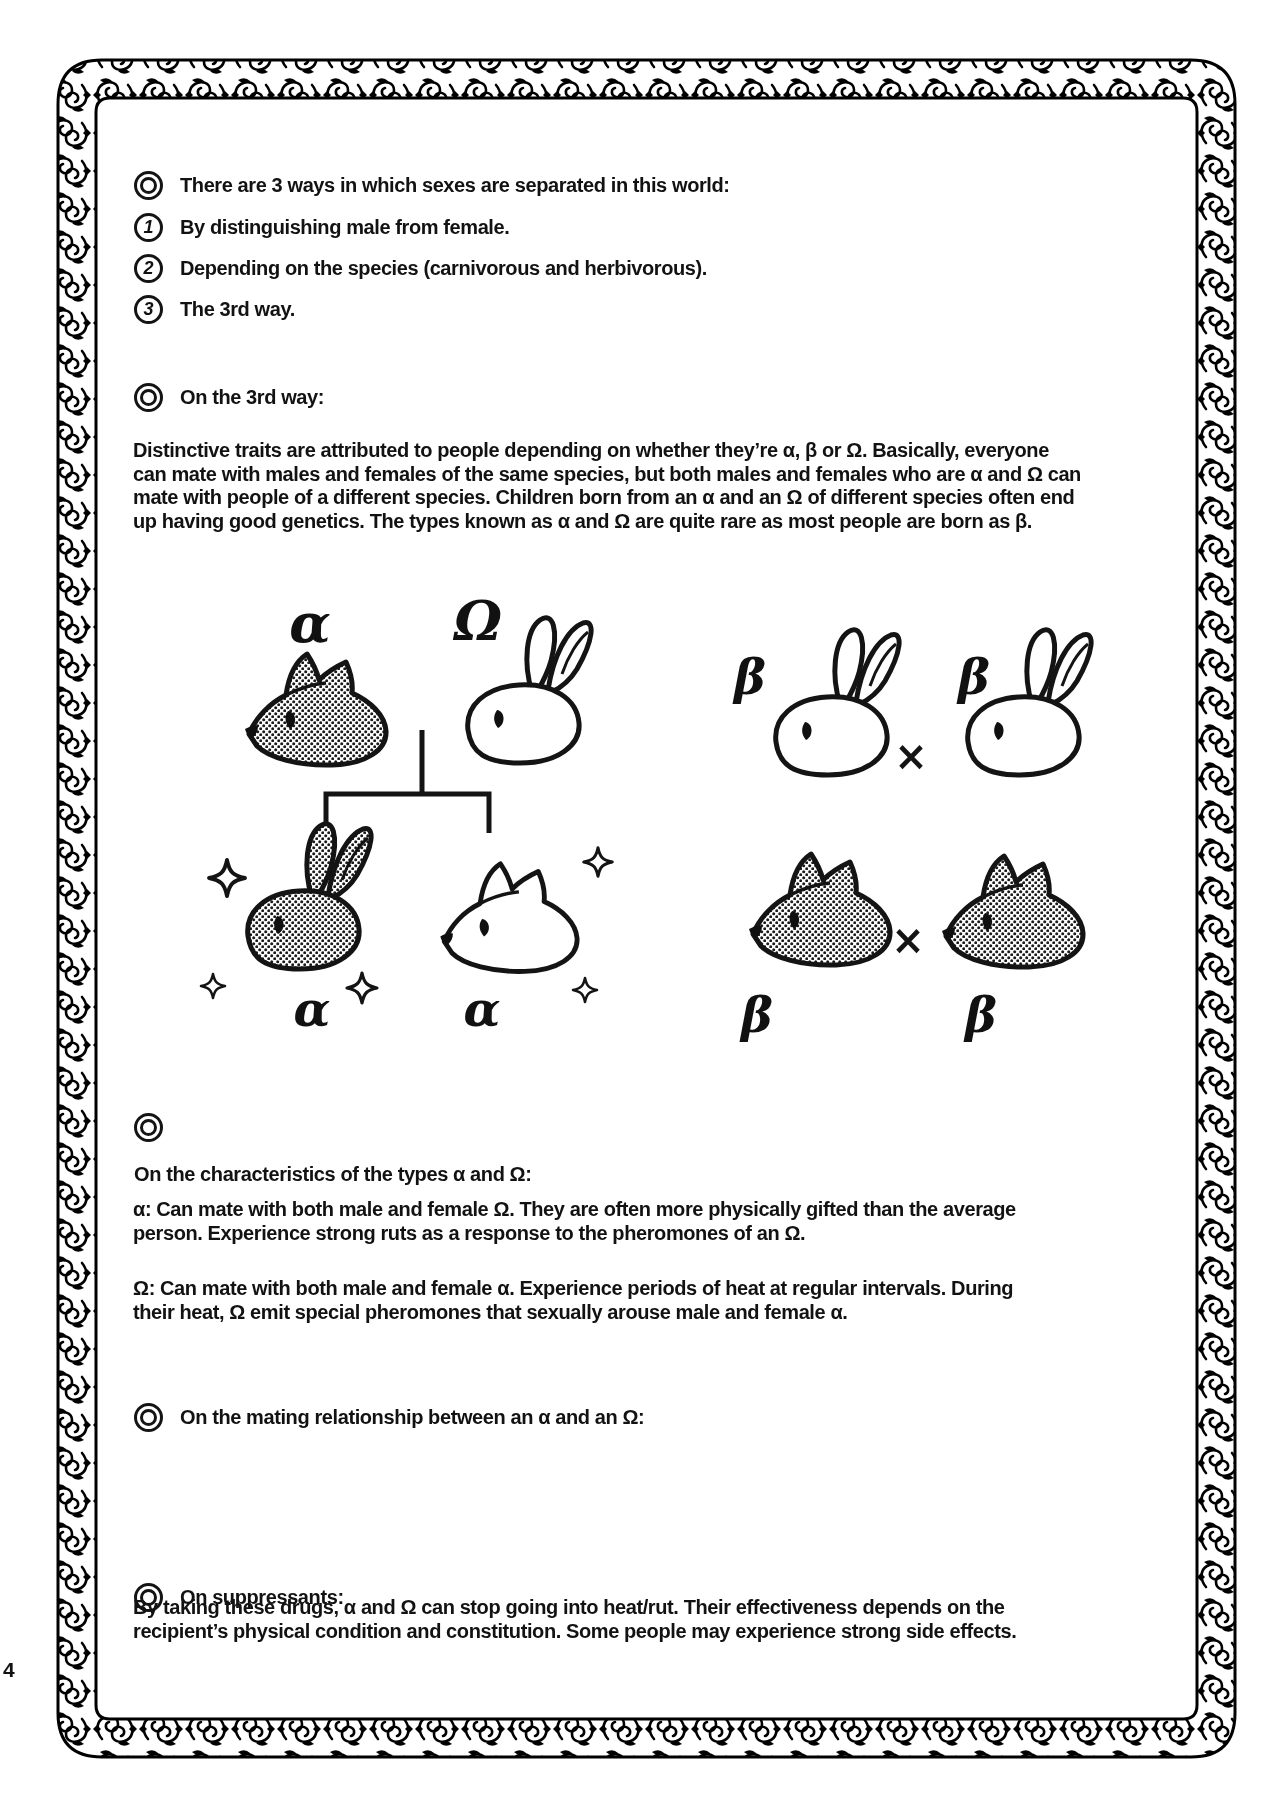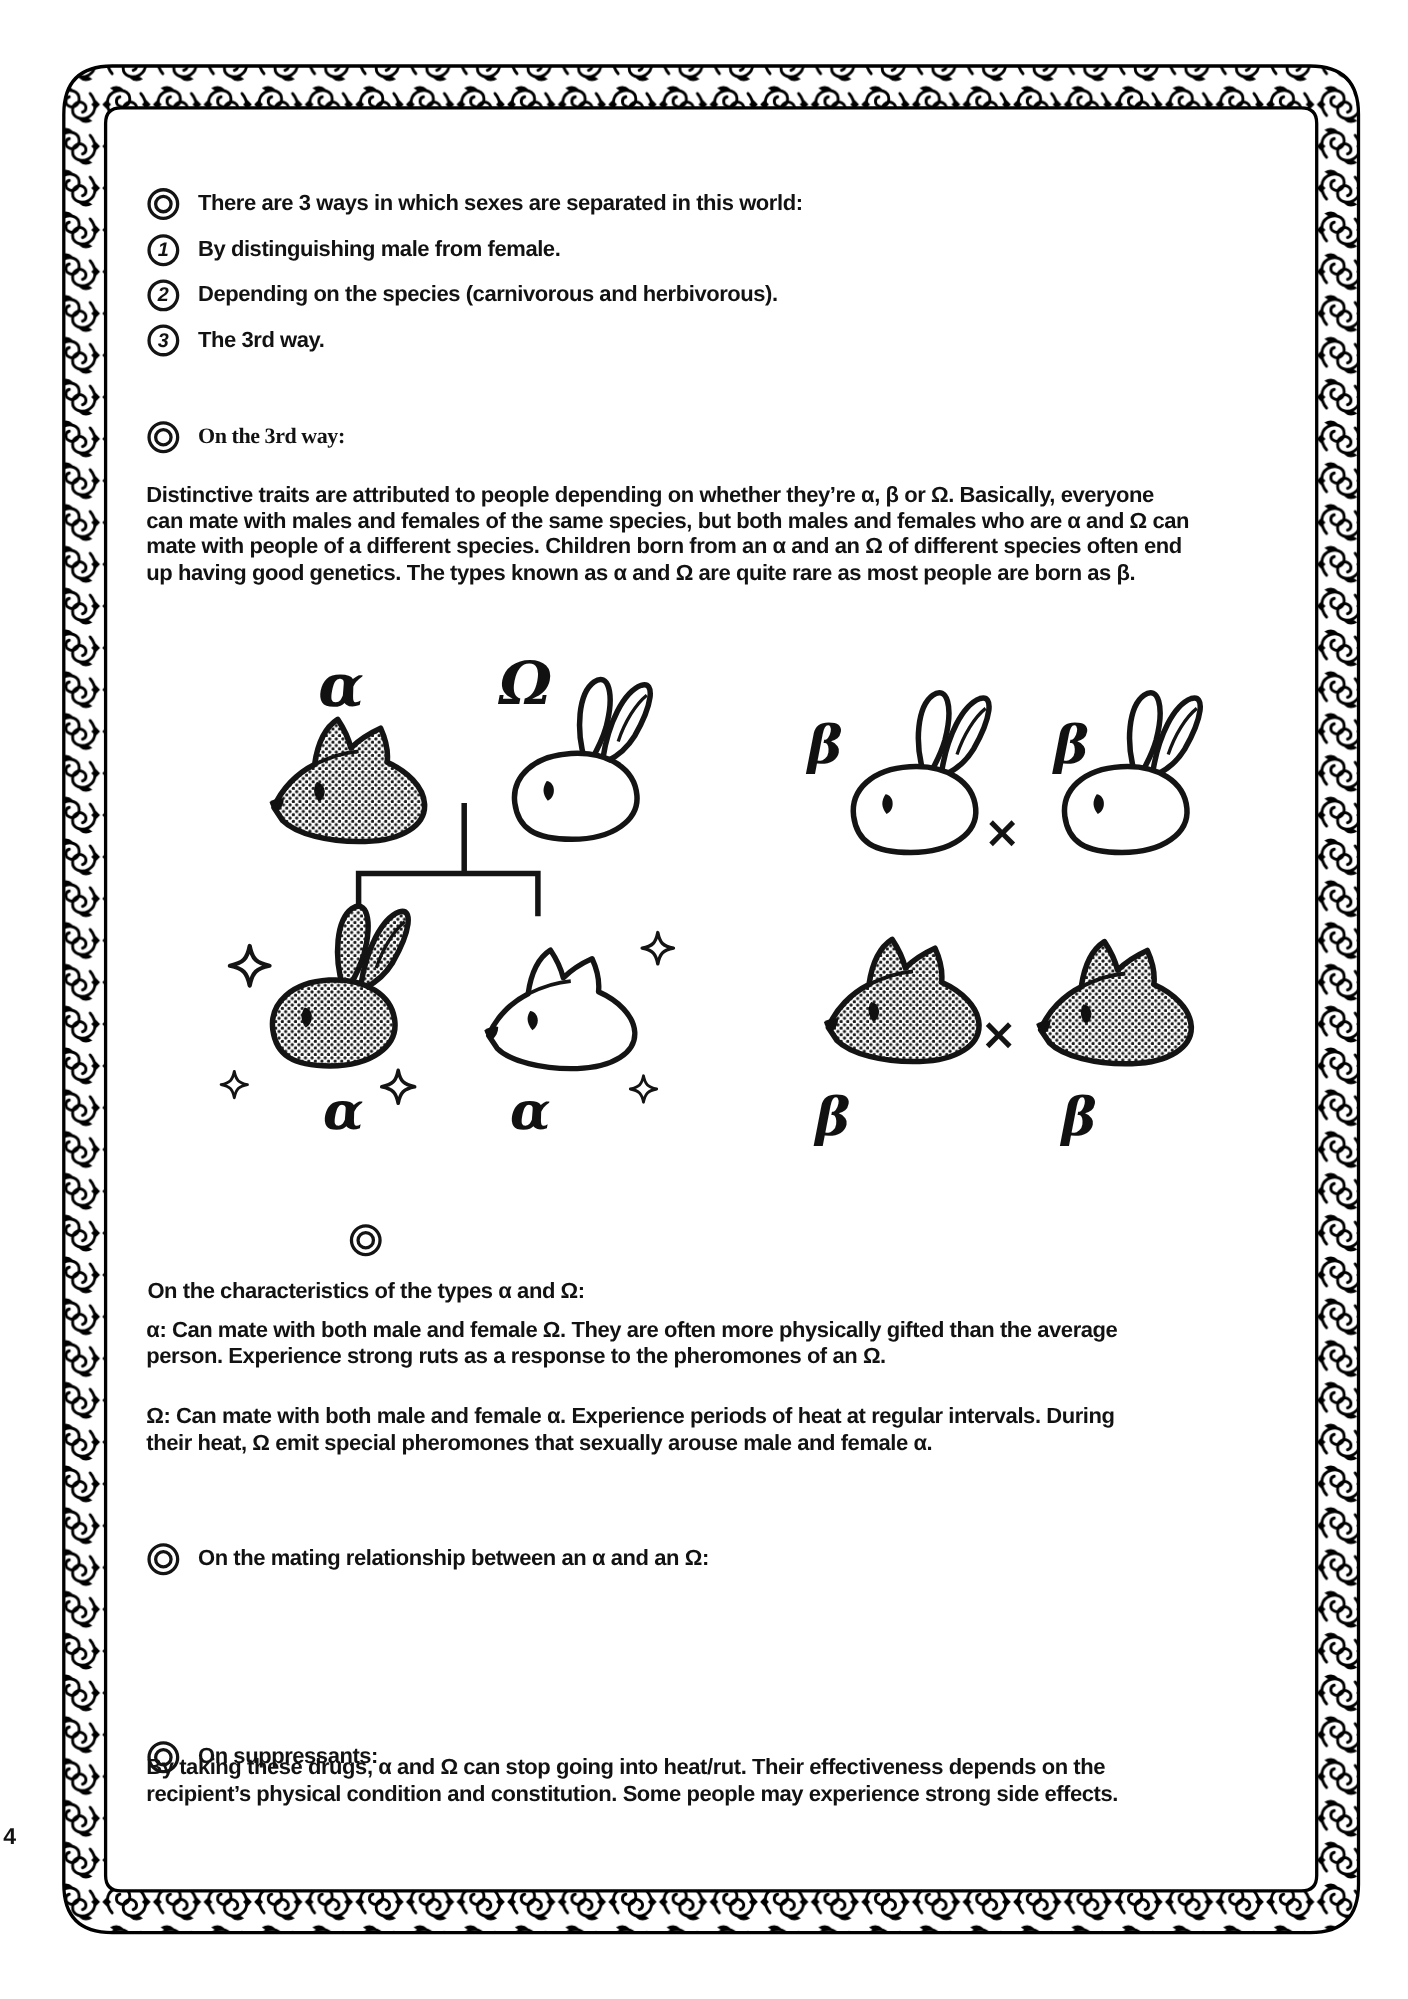--- a/index.html
+++ b/index.html
@@ -8,21 +8,21 @@
     width:1280px;height:1817px;
     background:#ffffff;
     font-family:"Liberation Sans",sans-serif;
     color:#121212;
     overflow:hidden;
   }
   .frame-svg{position:absolute;left:0;top:0;}
   .illu-svg{position:absolute;left:0;top:590px;}
   .hrow{
     position:absolute;
-    display:flex;align-items:center;gap:17px;
+    display:flex;align-items:flex-start;gap:17px;
   }
   .hrow .htext{
     font-weight:700;font-size:20px;line-height:30px;letter-spacing:-0.4px;
     white-space:nowrap;
   }
   .obullet{
     flex:0 0 auto;width:29px;height:29px;box-sizing:border-box;
     border:3px solid #141414;border-radius:50%;position:relative;margin-top:1px;
   }
   .obullet::after{
@@ -79,21 +79,21 @@
   </div>
   <div class="hrow" style="left:134px;top:253px;">
     <span class="numcircle">2</span>
     <span class="htext">Depending on the species (carnivorous and herbivorous).</span>
   </div>
   <div class="hrow" style="left:134px;top:294px;">
     <span class="numcircle">3</span>
     <span class="htext">The 3rd way.</span>
   </div>
 
-  <div class="hrow" style="left:134px;top:382px;font-family:Liberation Serif, serif;">
+  <div class="hrow" style="left:134px;top:382px;">
     <span class="obullet"></span>
     <span class="htext">On the 3rd way:</span>
   </div>
   <div class="para" style="left:133px;top:439px;">Distinctive traits are attributed to people depending on whether they’re α, β or Ω. Basically, everyone
 can mate with males and females of the same species, but both males and females who are α and Ω can
 mate with people of a different species. Children born from an α and an Ω of different species often end
 up having good genetics. The types known as α and Ω are quite rare as most people are born as β.</div>
 
   <svg class="illu-svg" width="1280" height="470" viewBox="0 0 1280 470">
     <defs>

